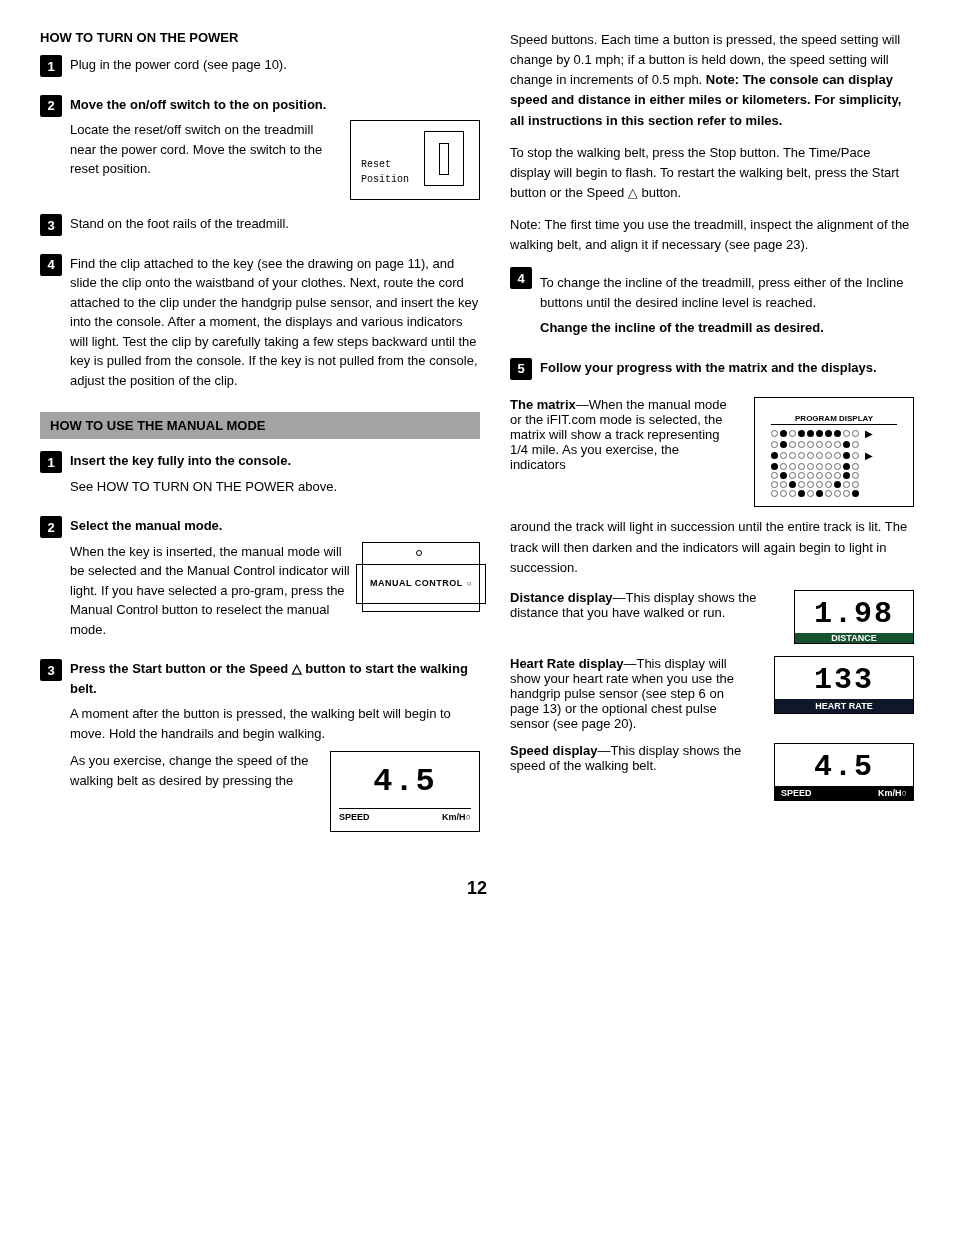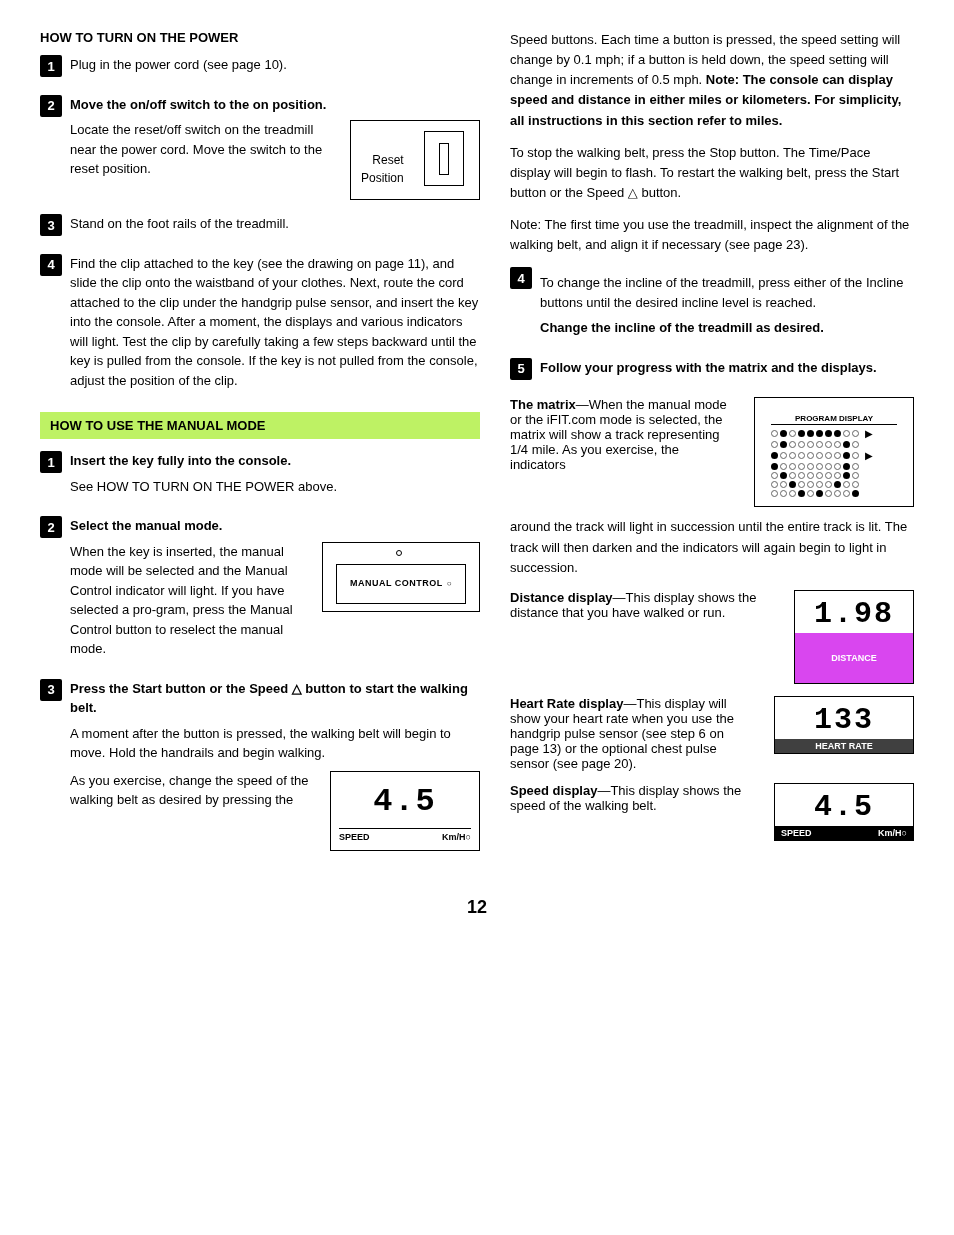--- a/index.html
+++ b/index.html
@@ -68,54 +68,55 @@
       width: 130px;
       height: 80px;
       flex-shrink: 0;
       display: flex;
       align-items: center;
       justify-content: center;
       position: relative;
       background: #fff;
     }
     .reset-box-label {
-      font-size: 12px;
-      text-align: right;
+      font-size: 10px;
+      text-align: left;
       position: absolute;
       left: 10px;
       bottom: 12px;
+      font-family: Liberation Mono, monospace;
     }
     .reset-box-graphic {
       width: 40px;
       height: 55px;
       border: 1.5px solid #000;
       position: absolute;
       right: 15px;
       top: 10px;
       display: flex;
       align-items: center;
       justify-content: center;
     }
     .reset-box-graphic::after {
       content: '';
       width: 8px;
       height: 30px;
       border: 1px solid #000;
       display: block;
     }
     .how-to-manual {
-      background: #bef264;
+      background: #a3a3a3;
       padding: 6px 10px;
       font-weight: bold;
       font-size: 13px;
       margin: 16px 0 12px 0;
     }
     .manual-control-box {
       border: 1.5px solid #000;
-      width: 158px;
+      width: 118px;
       height: 70px;
       flex-shrink: 0;
       display: flex;
       flex-direction: column;
       align-items: center;
       justify-content: center;
       font-size: 10px;
       font-weight: bold;
       padding: 6px;
       gap: 4px;
@@ -227,42 +228,42 @@
     }
     .dist-num {
       font-size: 30px;
       font-weight: bold;
       font-family: 'Courier New', monospace;
       text-align: center;
       padding: 6px 4px 2px;
       letter-spacing: 2px;
     }
     .dist-footer {
-      background: #d946ef;
+      background: #14532d;
       color: #fff;
       text-align: center;
       font-size: 9px;
       font-weight: bold;
-      padding: 20px;
+      padding: 0;
     }
     .heart-rate-box {
       border: 1.5px solid #000;
       width: 140px;
       flex-shrink: 0;
     }
     .hr-num {
       font-size: 30px;
       font-weight: bold;
       font-family: 'Courier New', monospace;
       text-align: center;
       padding: 6px 4px 2px;
       letter-spacing: 2px;
     }
     .hr-footer {
-      background: #404040;
+      background: #0f172a;
       color: #fff;
       text-align: center;
       font-size: 9px;
       font-weight: bold;
       padding: 2px;
     }
     .speed-display-box2 {
       border: 1.5px solid #000;
       width: 140px;
       flex-shrink: 0;

